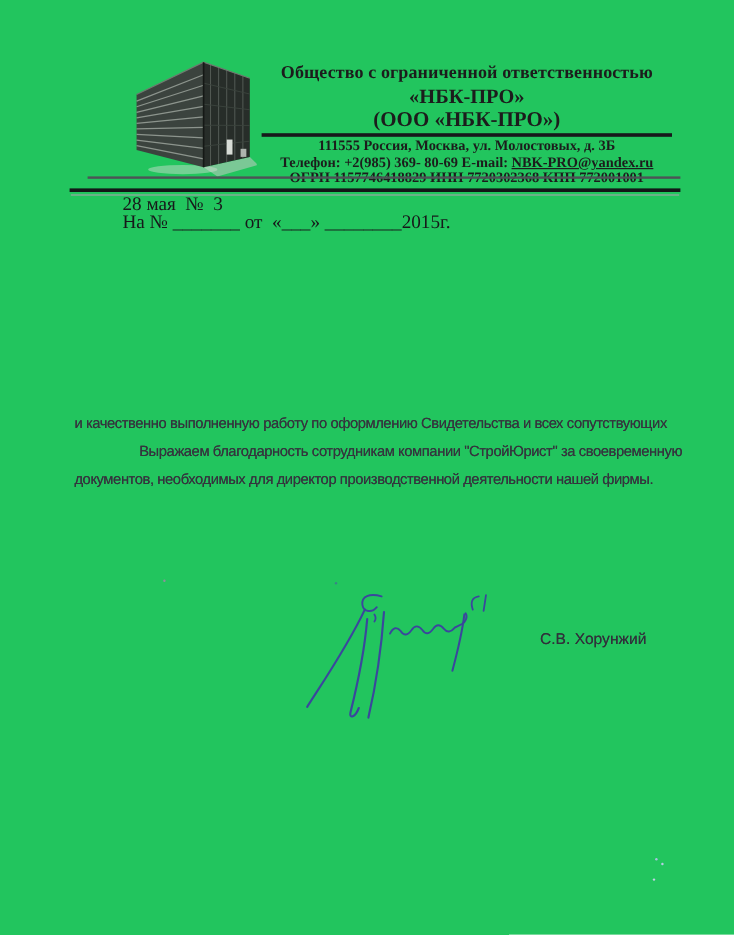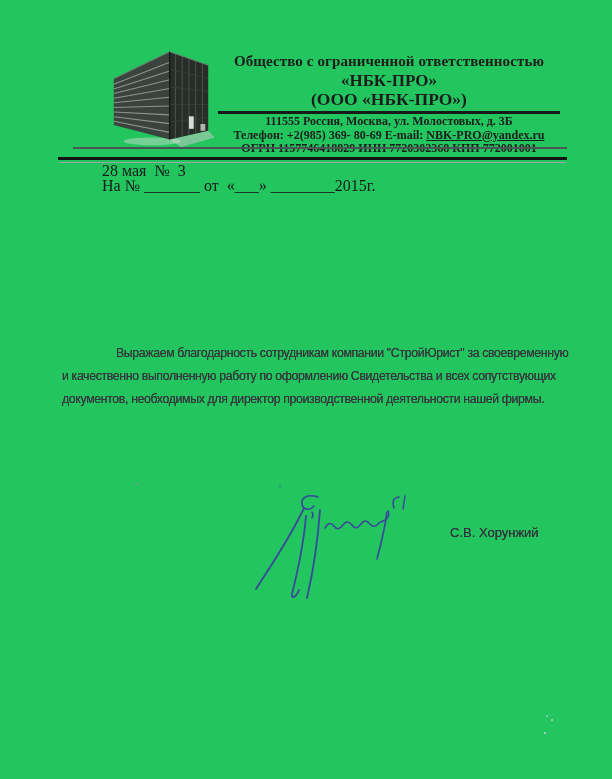--- a/index.html
+++ b/index.html
@@ -98,22 +98,22 @@
 
   <div class="rule-thin"></div>
   <div class="rule-thick"></div>
 
   <div class="ref-block">
     <div class="ref-line1">28 мая  №  3</div>
     <div class="ref-line2">На № _______ от  «___» ________2015г.</div>
   </div>
 
   <div class="body-par">
+    <div class="b-line">и качественно выполненную работу по оформлению Свидетельства и всех сопутствующих</div>
     <div class="b-line first">Выражаем благодарность сотрудникам компании "СтройЮрист" за своевременную</div>
-    <div class="b-line">и качественно выполненную работу по оформлению Свидетельства и всех сопутствующих</div>
     <div class="b-line">документов, необходимых для директор производственной деятельности нашей фирмы.</div>
   </div>
 
 
   <svg class="sig-svg" viewBox="0 0 170 122" xmlns="http://www.w3.org/2000/svg">
     <g fill="none" stroke="#3c41a0" stroke-linecap="round" opacity="0.95">
 
       <path d="M10,107 C22,88 44,56 58,26" stroke-width="1.8"></path>
 
       <path d="M72,15 C62,12 55,15 56,22 C57,28 64,29 68,24" stroke-width="1.6"></path>

